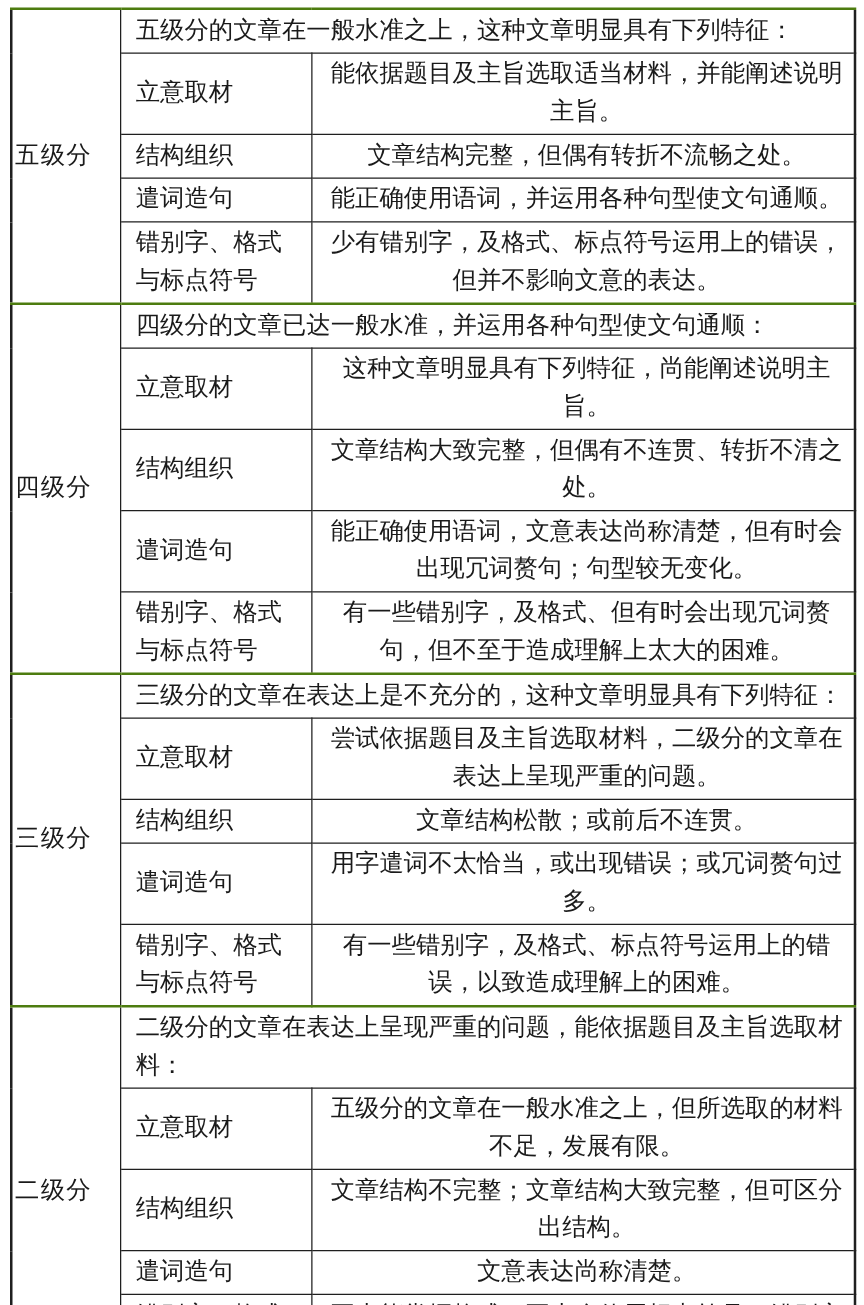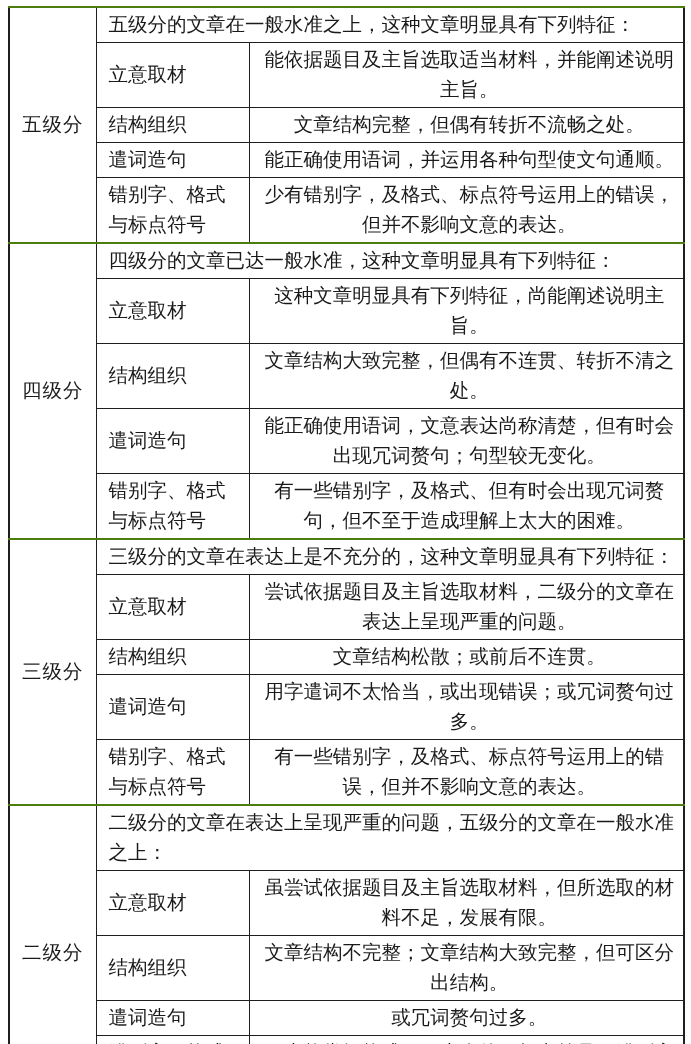--- a/index.html
+++ b/index.html
@@ -31,21 +31,20 @@
     line-height: 30px;
     color: #1a1a1a;
     vertical-align: middle;
     line-break: strict;
     overflow-wrap: break-word;
   }
   tr.section-first td {
     border-top: 2px solid #4d7c0f;
   }
   td.level {
-    text-align: center;
     padding: 2px 2px;
     letter-spacing: 1px;
   }
   td.header {
     padding: 2px 6px 2px 12px;
   }
   td.criterion {
     padding: 2px 10px 2px 12px;
   }
   td.desc {
@@ -81,21 +80,21 @@
         <td class="criterion">遣词造句</td>
         <td class="desc">能正确使用语词，并运用各种句型使文句通顺。</td>
       </tr>
       <tr>
         <td class="criterion">错别字、格式与标点符号</td>
         <td class="desc">少有错别字，及格式、标点符号运用上的错误，但并不影响文意的表达。</td>
       </tr>
 
       <tr class="section-first">
         <td class="level" rowspan="5">四级分</td>
-        <td class="header" colspan="2">四级分的文章已达一般水准，这种文章明显具有下列特征：</td>
+        <td class="header" colspan="2">四级分的文章已达一般水准，并运用各种句型使文句通顺：</td>
       </tr>
       <tr>
         <td class="criterion">立意取材</td>
         <td class="desc">这种文章明显具有下列特征，尚能阐述说明主旨。</td>
       </tr>
       <tr>
         <td class="criterion">结构组织</td>
         <td class="desc">文章结构大致完整，但偶有不连贯、转折不清之处。</td>
       </tr>
       <tr>
@@ -118,38 +117,38 @@
       <tr>
         <td class="criterion">结构组织</td>
         <td class="desc">文章结构松散；或前后不连贯。</td>
       </tr>
       <tr>
         <td class="criterion">遣词造句</td>
         <td class="desc">用字遣词不太恰当，或出现错误；或冗词赘句过多。</td>
       </tr>
       <tr>
         <td class="criterion">错别字、格式与标点符号</td>
-        <td class="desc">有一些错别字，及格式、标点符号运用上的错误，但并不影响文意的表达。</td>
+        <td class="desc">有一些错别字，及格式、标点符号运用上的错误，以致造成理解上的困难。</td>
       </tr>
 
       <tr class="section-first">
         <td class="level" rowspan="5">二级分</td>
-        <td class="header" colspan="2">二级分的文章在表达上呈现严重的问题，五级分的文章在一般水准之上：</td>
+        <td class="header" colspan="2">二级分的文章在表达上呈现严重的问题，能依据题目及主旨选取材料：</td>
       </tr>
       <tr>
         <td class="criterion">立意取材</td>
-        <td class="desc">虽尝试依据题目及主旨选取材料，但所选取的材料不足，发展有限。</td>
+        <td class="desc">五级分的文章在一般水准之上，但所选取的材料不足，发展有限。</td>
       </tr>
       <tr>
         <td class="criterion">结构组织</td>
         <td class="desc">文章结构不完整；文章结构大致完整，但可区分出结构。</td>
       </tr>
       <tr>
         <td class="criterion">遣词造句</td>
-        <td class="desc">或冗词赘句过多。</td>
+        <td class="desc">文意表达尚称清楚。</td>
       </tr>
       <tr>
         <td class="criterion">错别字、格式与标点符号</td>
         <td class="desc">不太能掌握格式，不太会使用标点符号，错别字颇多。</td>
       </tr>
     </tbody>
   </table>
 </div>
 
 </body></html>

